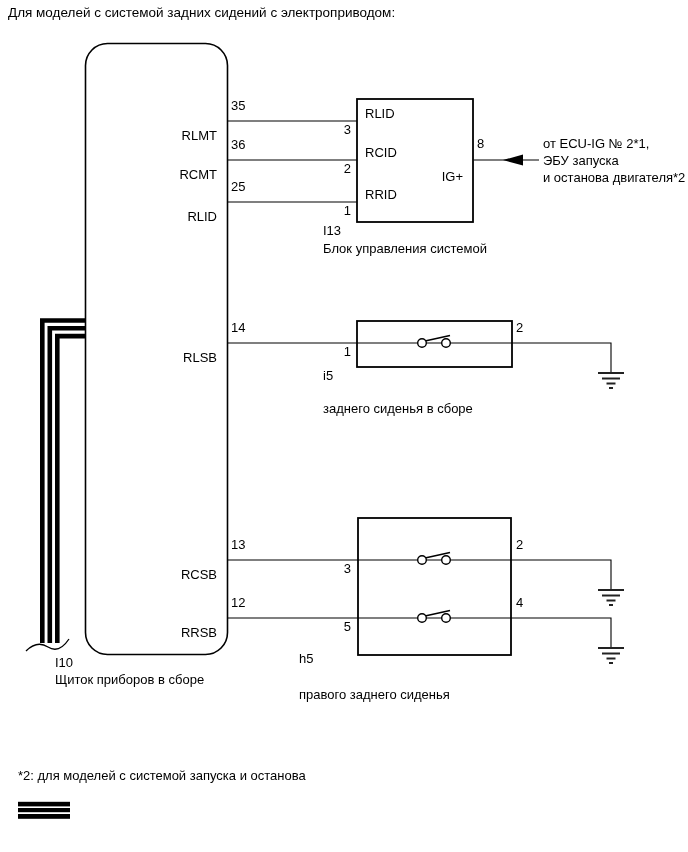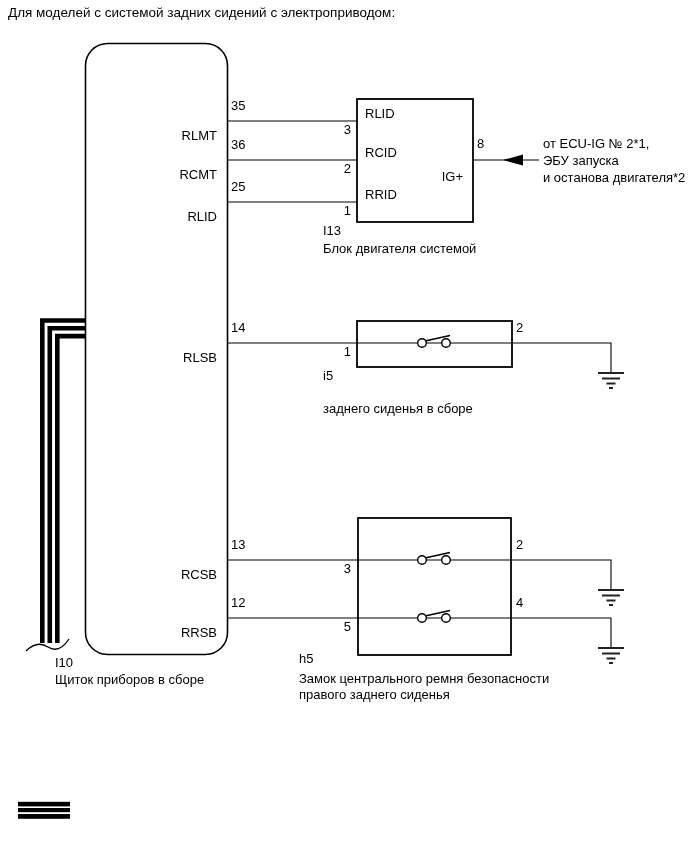--- a/index.html
+++ b/index.html
@@ -110,33 +110,33 @@
   <div class="t" style="left:365px; top:146px;">RCID</div>
   <div class="t" style="left:365px; top:188px;">RRID</div>
   <div class="t ra" style="left:423px; top:146px; width:40px;">IG+</div>
   <div class="t" style="left:477px; top:137px;">8</div>
 
   <div class="t" style="left:543px; top:137px;">от ECU-IG № 2*1,</div>
   <div class="t" style="left:543px; top:154px;">ЭБУ запуска</div>
   <div class="t" style="left:543px; top:171px;">и останова двигателя*2</div>
 
   <div class="t" style="left:323px; top:224px;">I13</div>
-  <div class="t" style="left:323px; top:242px;">Блок двигателя системой</div>
+  <div class="t" style="left:323px; top:242px;">Блок управления системой</div>
 
   <div class="t ra" style="left:321px; top:321px; width:30px;">1</div>
   <div class="t" style="left:516px; top:321px;">2</div>
   <div class="t" style="left:323px; top:369px;">i5</div>
   <div class="t" style="left:323px; top:402px;">заднего сиденья в сборе</div>
 
   <div class="t ra" style="left:321px; top:538px; width:30px;">3</div>
   <div class="t" style="left:516px; top:538px;">2</div>
   <div class="t ra" style="left:321px; top:596px; width:30px;">5</div>
   <div class="t" style="left:516px; top:596px;">4</div>
   <div class="t" style="left:299px; top:652px;">h5</div>
-  <div class="t" style="left:299px; top:672px;">Замок центрального ремня безопасности</div>
   <div class="t" style="left:299px; top:688px;">правого заднего сиденья</div>
 
   <div class="t" style="left:55px; top:656px;">I10</div>
   <div class="t" style="left:55px; top:673px;">Щиток приборов в сборе</div>
 
+  <div class="t" style="left:18px; top:769px;">*2: для моделей с системой запуска и останова</div>
 
 
 </div>
 
 </body></html>

